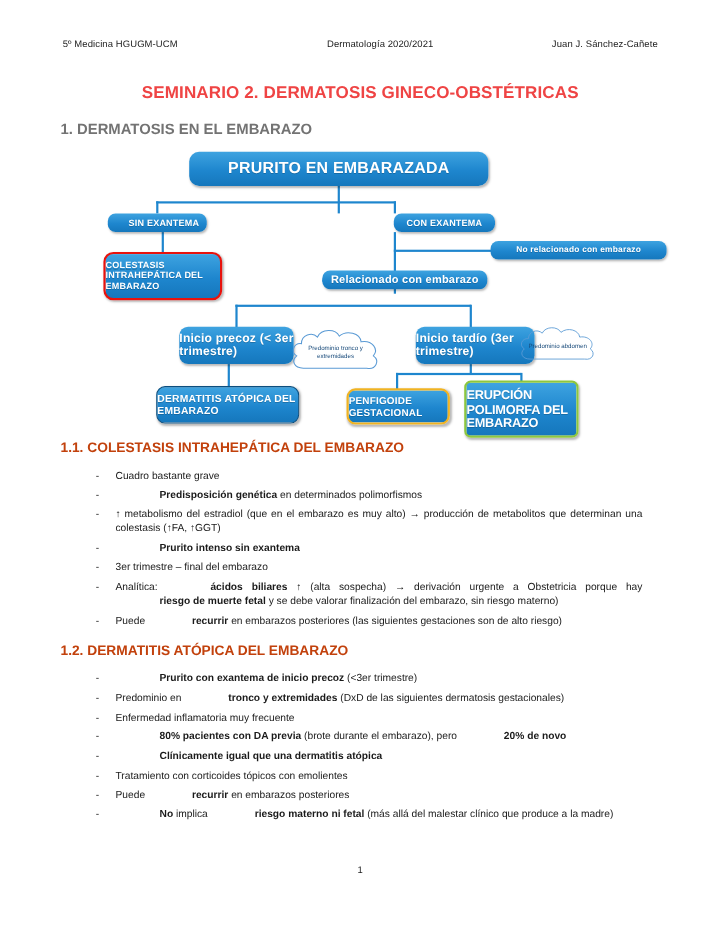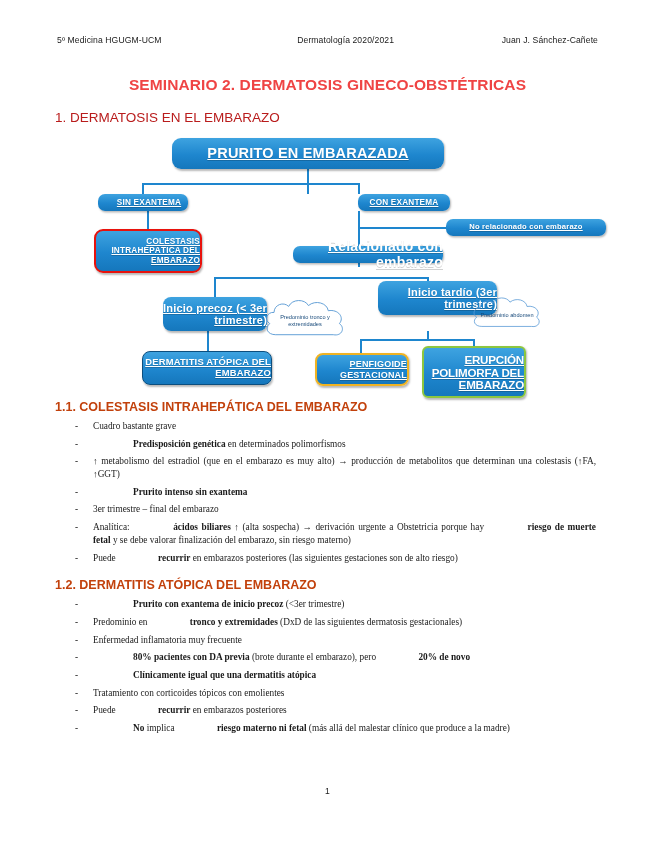--- a/index.html
+++ b/index.html
@@ -45,70 +45,69 @@
     font-size: 15.5px;
     font-weight: bold;
     color: #ef4444;
     letter-spacing: .1px;
   }
   .sec-h1 {
     position: absolute;
     top: 110px;
     left: 55px;
     font-size: 13.5px;
-    font-weight: normal;
-    color: #b91c1c;
+    font-weight: bold;
+    color: #737373;
   }
   .sec-h2 {
     font-size: 12.5px;
     font-weight: bold;
     color: #c2410c;
     margin: 0 0 6px 0;
   }
 
   
   .diagram {
     position: absolute;
     left: 0; top: 132px;
     width: 655px;
     height: 265px;
   }
   .node {
     position: absolute;
     box-sizing: border-box;
     color: #ffffff;
-    text-align: right;
+    text-align: left;
     font-weight: bold;
     background: linear-gradient(180deg, #3EA3E0 0%, #1E86CE 55%, #1577BC 100%);
     border-radius: 7px;
     display: flex;
     align-items: center;
     justify-content: center;
     line-height: 1.12;
     box-shadow: 1px 1.5px 2px rgba(0,0,0,.28);
     text-shadow: 0 1px 0 rgba(0,0,0,.18);
     letter-spacing: .2px;
-    text-decoration: underline;
   }
   .n-root {
     left: 172px; top: 6px; width: 272px; height: 31px;
     font-size: 14.5px; border-radius: 9px;
   }
   .n-sin  { left: 98px;  top: 62px;  width: 90px;  height: 17px; font-size: 8.2px; padding-left: 12px; }
   .n-con  { left: 313px; top: 62px;  width: 92px;  height: 17px; font-size: 8.2px; margin-left: 45px; }
   .n-norel{ left: 446px; top: 87px;  width: 160px; height: 17px; font-size: 7.6px; font-weight:bold; }
-  .n-rel  { left: 293px; top: 114px; width: 150px; height: 17px; font-size: 14px; font-weight:bold; }
+  .n-rel  { left: 293px; top: 114px; width: 150px; height: 17px; font-size: 10px; font-weight:bold; }
   .n-colest {
     left: 94px; top: 97px; width: 108px; height: 44px;
     font-size: 8.2px;
     border: 2.2px solid #E8120C;
     border-radius: 9px;
   }
   .n-precoz { left: 163px; top: 165px; width: 104px; height: 34px; font-size: 11px; border-radius: 8px; }
-  .n-tardio { left: 378px; top: 149px; width: 119px; height: 34px; font-size: 11px; border-radius: 8px; padding-left: 16px; }
+  .n-tardio { left: 378px; top: 165px; width: 108px; height: 34px; font-size: 11px; border-radius: 8px; }
   .n-derm {
     left: 142px; top: 219px; width: 130px; height: 34px;
     font-size: 9.4px; border-radius: 8px;
     border: 1.6px solid #0C4E7E;
   }
   .n-penf {
     left: 315px; top: 221px; width: 94px; height: 33px;
     font-size: 9px; border-radius: 8px;
     border: 2.2px solid #F0B323;
   }
@@ -148,23 +147,22 @@
     position: absolute;
     left: 55px;
     top: 400px;
     width: 545px;
     font-size: 9.3px;
     color: #1a1a1a;
   }
   .block { margin-bottom: 14px; }
   ul.bul {
     list-style: none;
-    margin: 0;
+    margin: 12px;
     padding: 0 0 0 38px;
-    font-family: Liberation Serif, serif;
   }
   ul.bul li {
     position: relative;
     margin: 0 0 5.2px 0;
     line-height: 1.35;
     text-align: justify;
     padding-right: 4px;
   }
   ul.bul li::before {
     content: "-";

